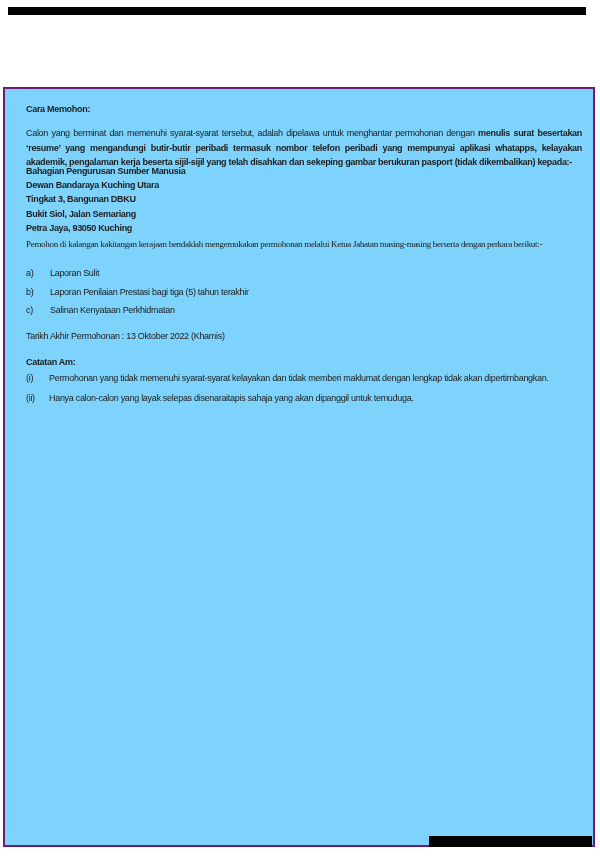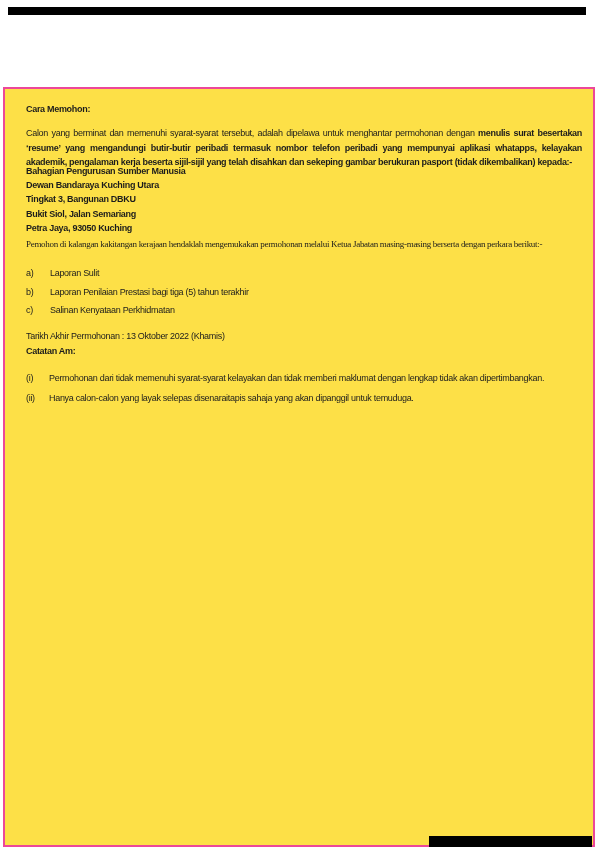--- a/index.html
+++ b/index.html
@@ -35,42 +35,42 @@
     height: 11px;
     background: #000000;
     z-index: 3;
   }
   .doc-frame {
     position: absolute;
     left: 3px;
     top: 87px;
     width: 588px;
     height: 756px;
-    border: 2px solid #ec4899;
-    background: #fde047;
+    border: 2px solid #701a75;
+    background: #7dd3fc;
   }
   .blk {
     position: absolute;
     left: 21px;
     width: 556px;
     font-size: 9px;
     letter-spacing: -0.3px;
     line-height: 14.5px;
   }
   .bold { font-weight: bold; }
   .justify { text-align: justify; }
   .heading { top: 13px; font-weight: bold; }
   .intro { top: 37px; }
   .address { top: 75px; font-weight: bold; line-height: 14.2px; }
   .civil { top: 148px; font-family: Liberation Serif, serif; }
   .attach-list { top: 177px; }
   .attach-row { display: flex; margin-bottom: 4px; }
   .attach-row .lbl { width: 24px; flex: 0 0 24px; }
   .deadline { top: 240px; font-weight: normal; }
-  .notes-heading { top: 255px; font-weight: bold; }
+  .notes-heading { top: 266px; font-weight: bold; }
   .notes-list { top: 282px; }
   .note-row { display: flex; margin-bottom: 5.5px; }
   .note-row .lbl { width: 23px; flex: 0 0 23px; }
 </style>
 </head>
 <body>
 
 <div class="stage">
 
   <div class="redaction-top"></div>
@@ -106,21 +106,21 @@
       </div>
     </div>
 
     <div class="blk deadline">Tarikh Akhir Permohonan : 13 Oktober 2022 (Khamis)</div>
 
     <div class="blk notes-heading">Catatan Am:</div>
 
     <div class="blk notes-list">
       <div class="note-row">
         <span class="lbl">(i)</span>
-        <span>Permohonan dari tidak memenuhi syarat-syarat kelayakan dan tidak memberi maklumat dengan lengkap tidak akan dipertimbangkan.</span>
+        <span>Permohonan yang tidak memenuhi syarat-syarat kelayakan dan tidak memberi maklumat dengan lengkap tidak akan dipertimbangkan.</span>
       </div>
       <div class="note-row">
         <span class="lbl">(ii)</span>
         <span>Hanya calon-calon yang layak selepas disenaraitapis sahaja yang akan dipanggil untuk temuduga.</span>
       </div>
     </div>
 
   </div>
 
   <div class="redaction-bottom"></div>

